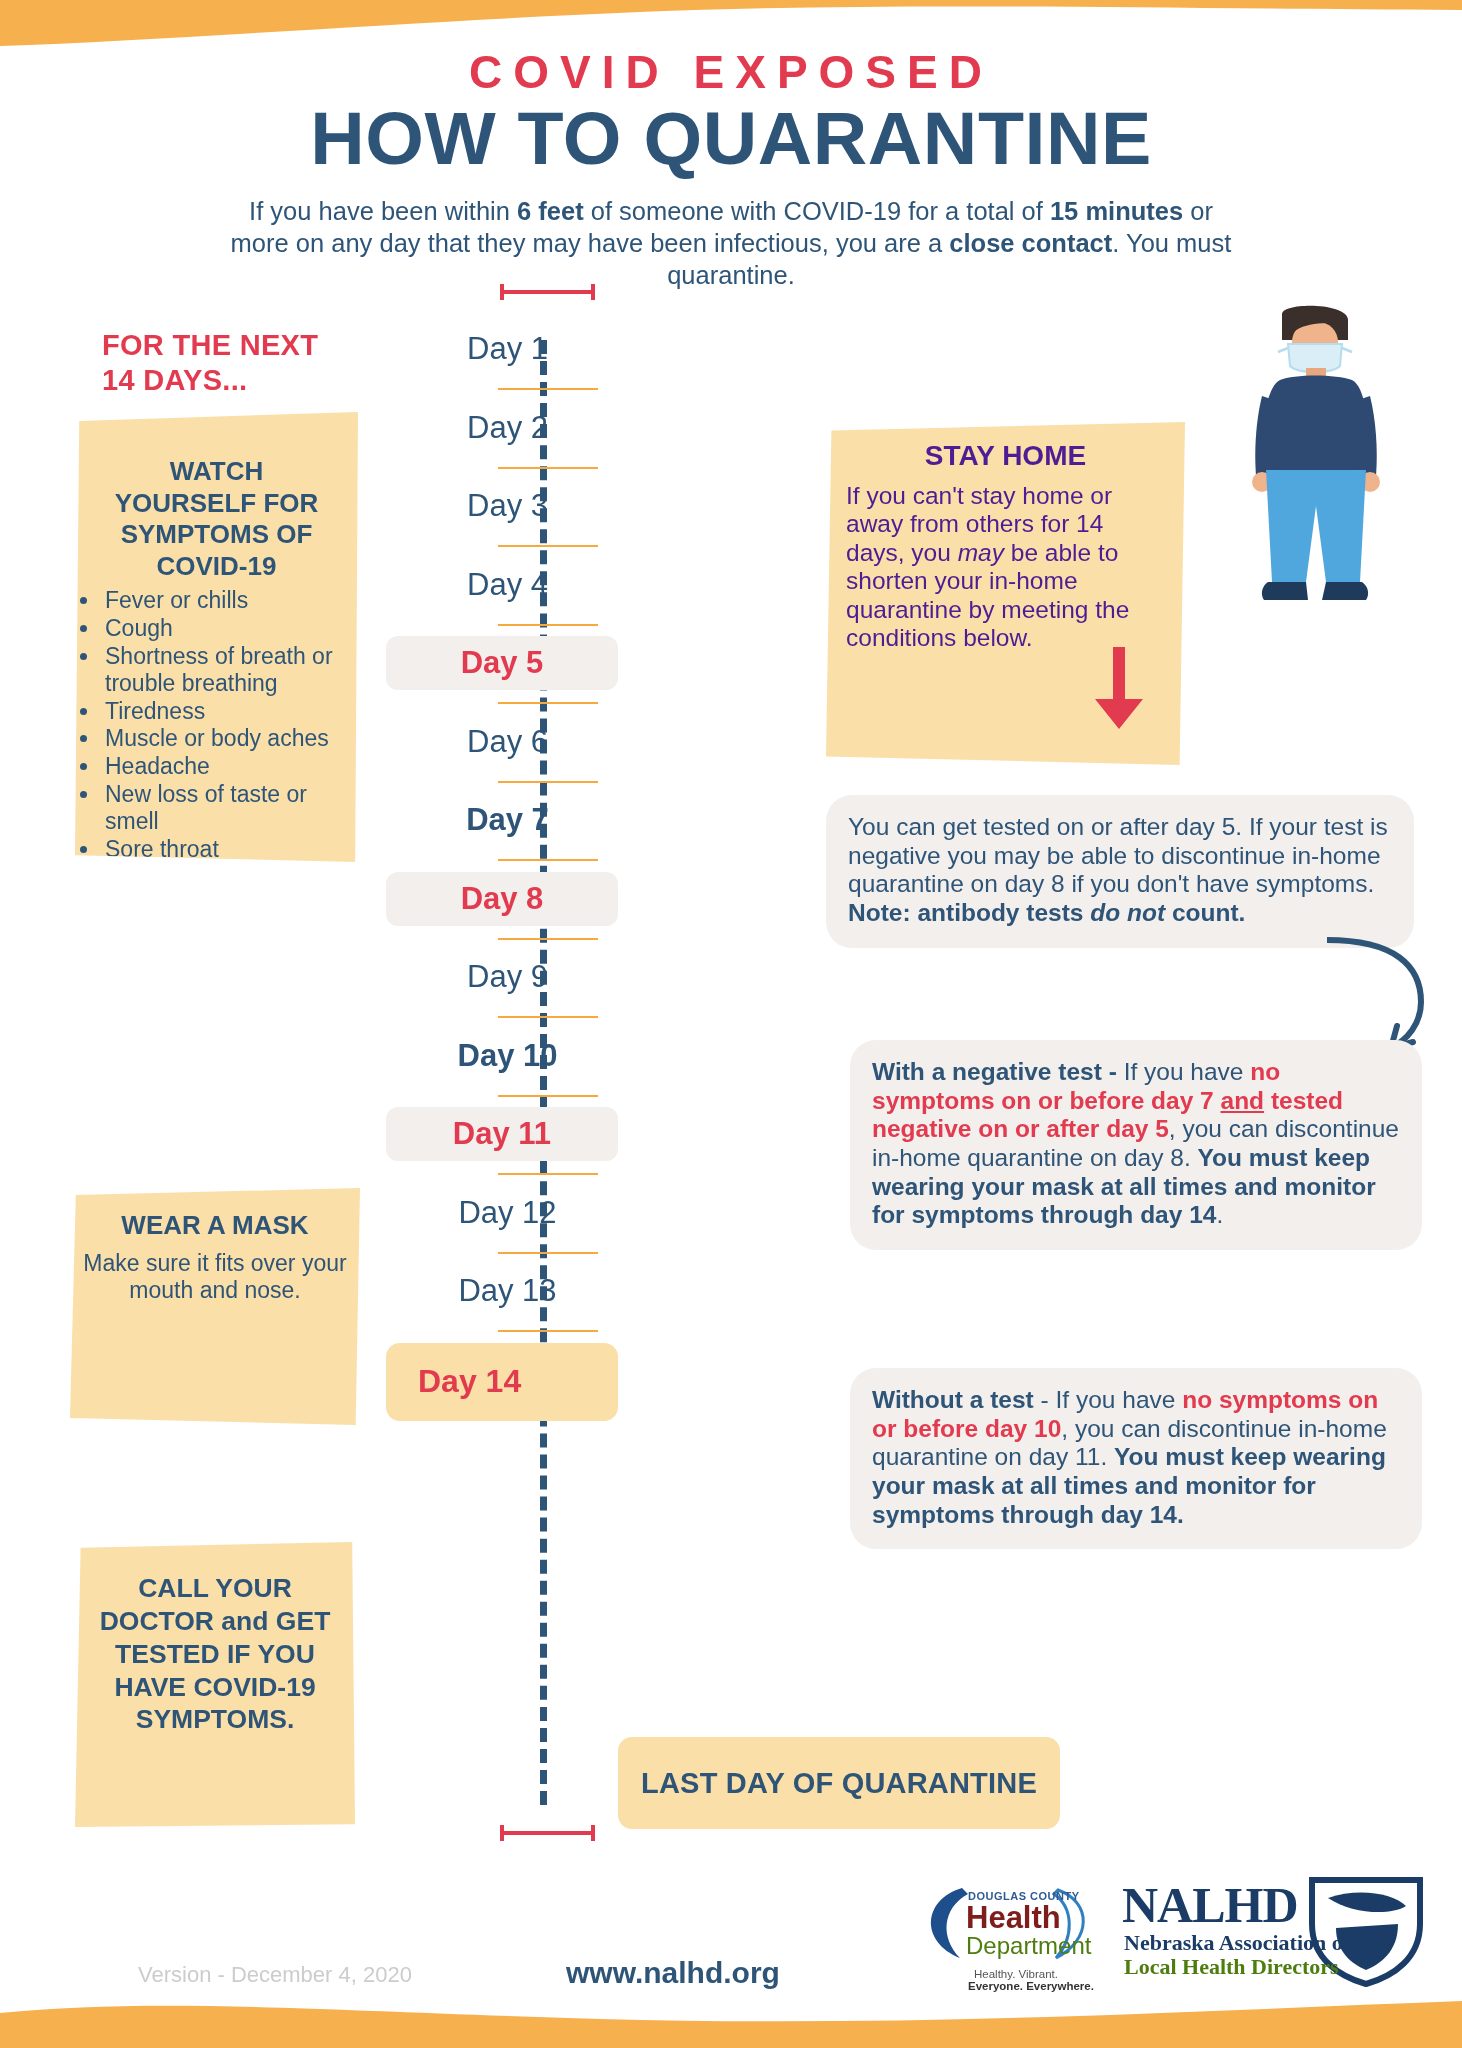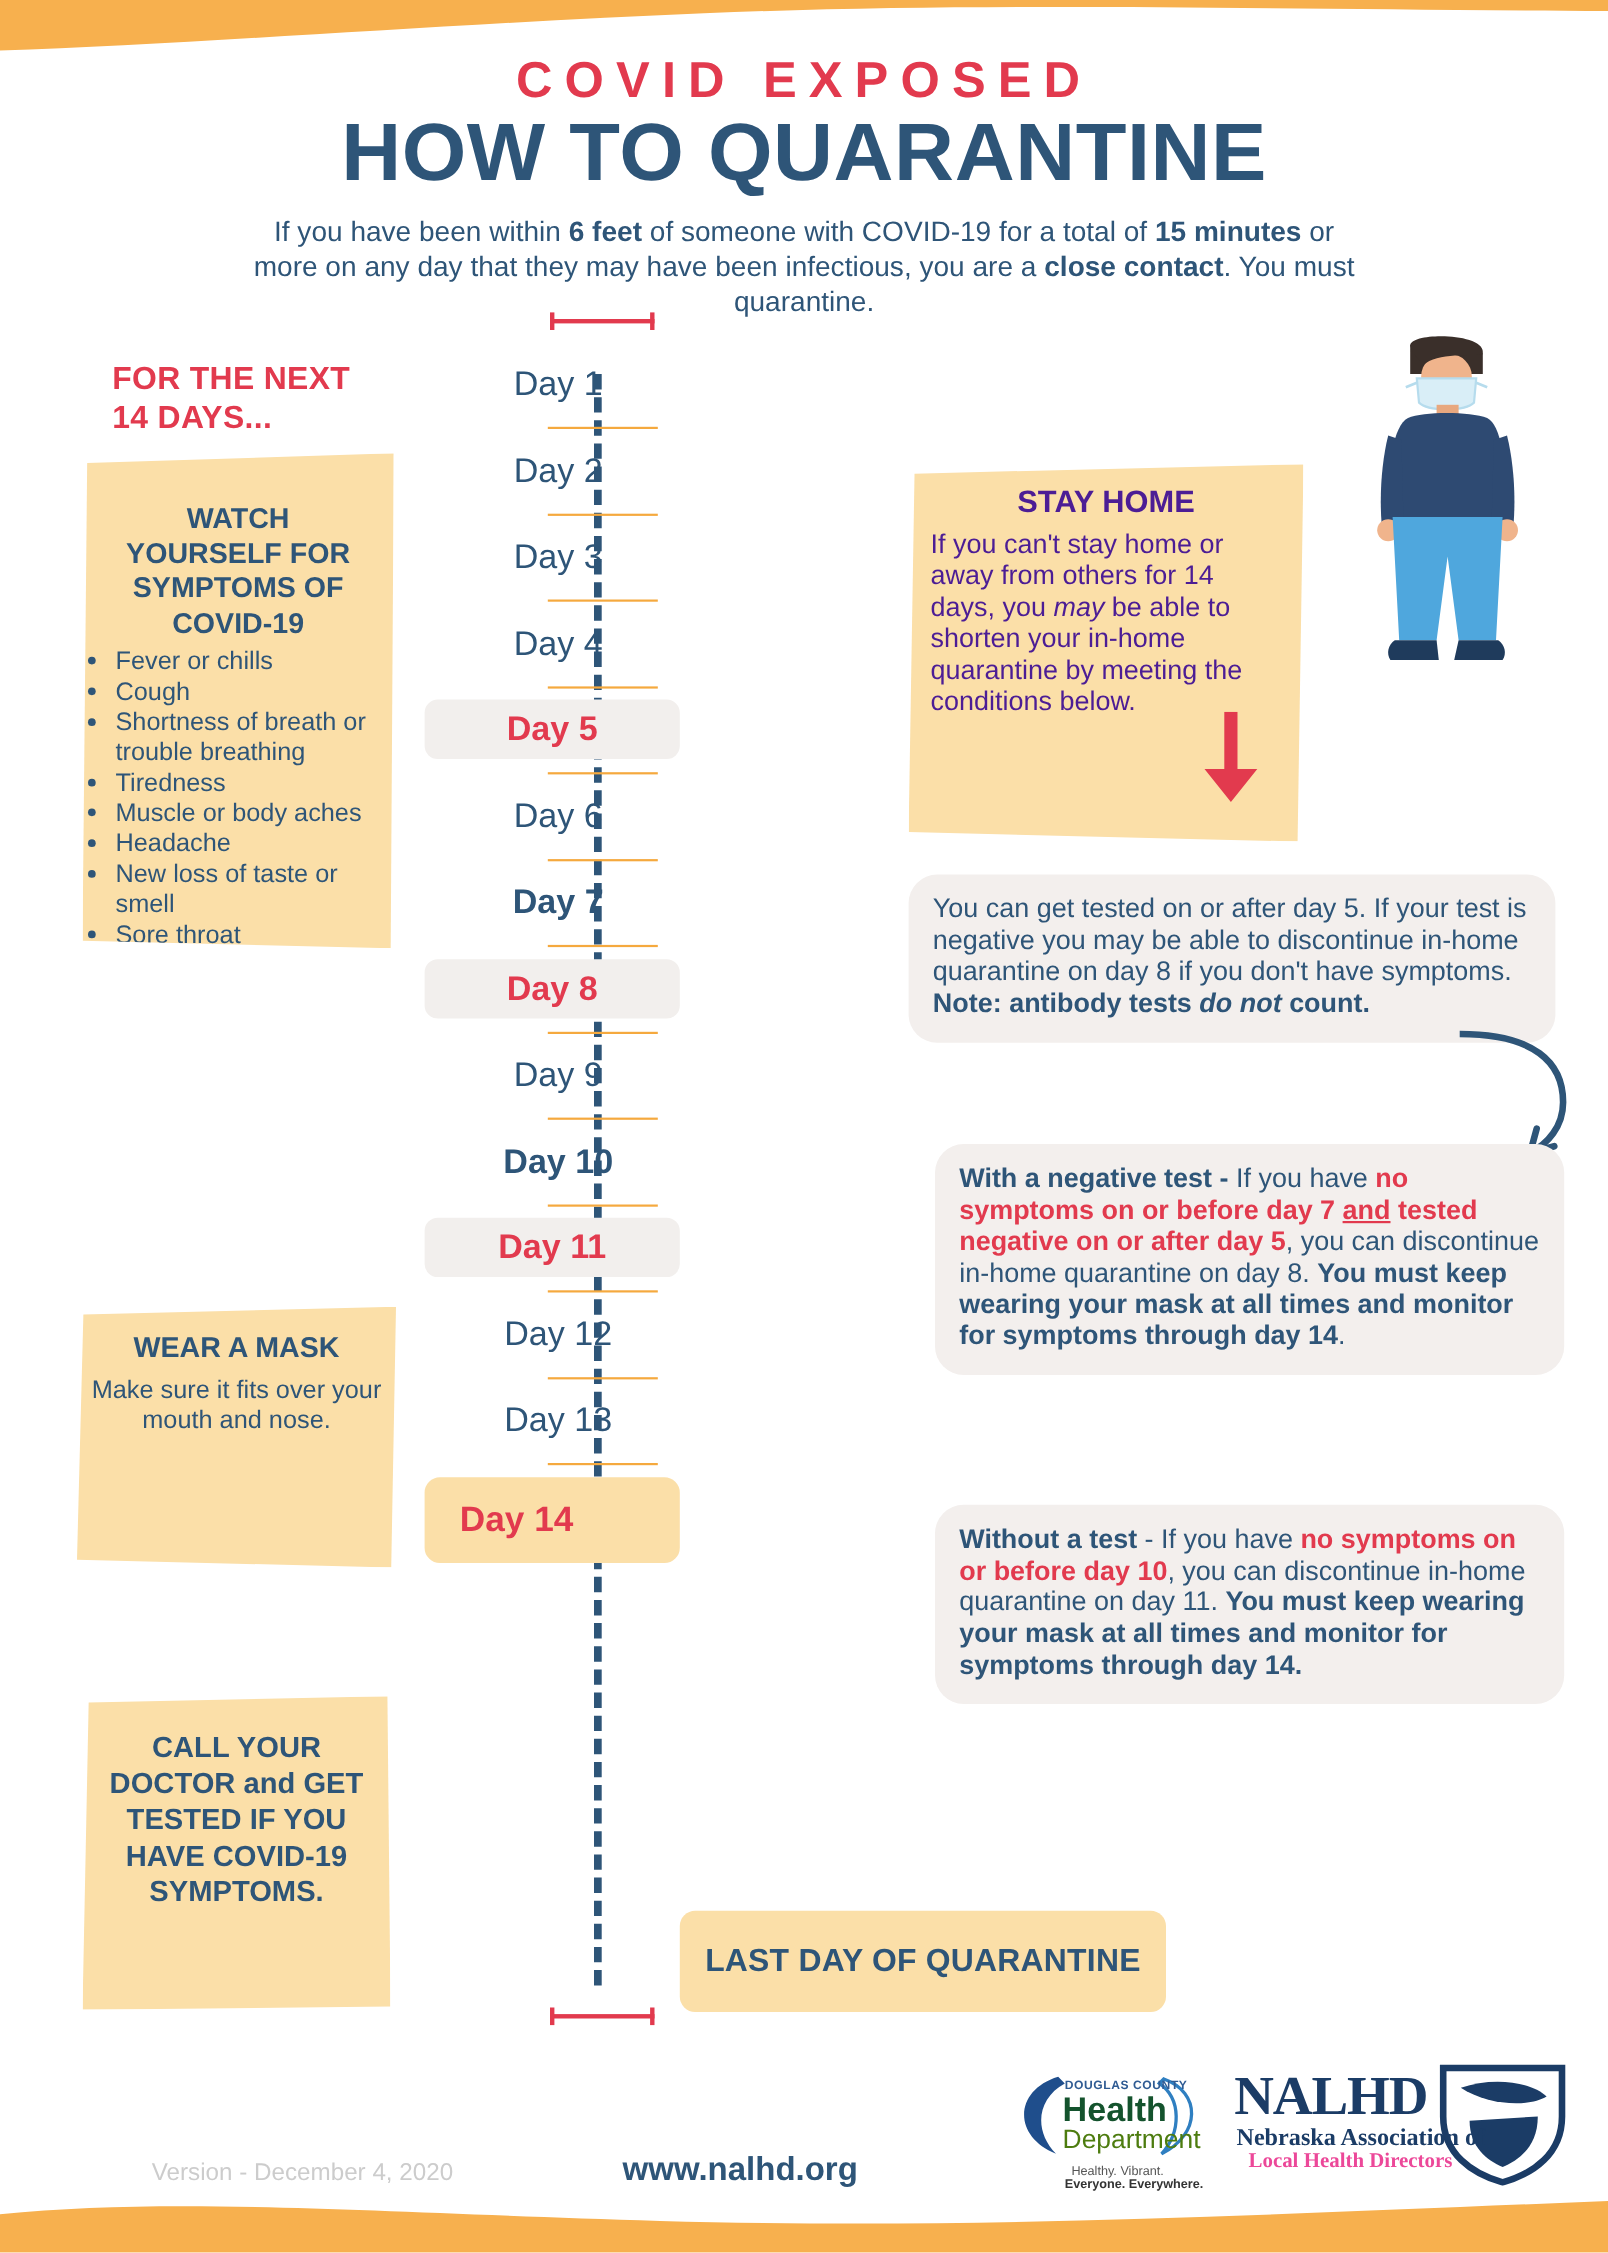--- a/index.html
+++ b/index.html
@@ -136,28 +136,28 @@
   .version {
     position: absolute; left: 138px; top: 1962px;
     color: #cccccc; font-size: 22px;
   }
   .weburl {
     position: absolute; left: 566px; top: 1956px;
     color: #2e5578; font-weight: bold; font-size: 30px;
   }
   .logo-dchd { position: absolute; left: 916px; top: 1876px; width: 190px; height: 120px; }
   .logo-dchd .l1 { position:absolute; left:52px; top:14px; font-size: 11px; font-weight:bold; color:#2f5b93; letter-spacing:0.5px; }
-  .logo-dchd .l2 { position:absolute; left:50px; top:24px; font-size: 31px; font-weight:bold; color:#14532d; }
+  .logo-dchd .l2 { position:absolute; left:50px; top:24px; font-size: 31px; font-weight:bold; color:#7f1d1d; }
   .logo-dchd .l3 { position:absolute; left:50px; top:56px; font-size: 24px; color:#4d7c0f; }
   .logo-dchd .tag1 { position:absolute; left:58px; top:92px; font-size:11.5px; color:#555; }
   .logo-dchd .tag2 { position:absolute; left:52px; top:104px; font-size:11.5px; color:#333; font-weight:bold; }
   .logo-nalhd { position: absolute; left: 1122px; top: 1872px; width: 300px; height: 120px; }
   .logo-nalhd .n1 { position:absolute; left:0; top:4px; font-size: 50px; font-weight:bold; color:#1b3c66; letter-spacing:-1px; font-family:"Liberation Serif", serif; }
   .logo-nalhd .n2 { position:absolute; left:2px; top:58px; font-size: 22px; font-weight:bold; color:#1b3c66; font-family:"Liberation Serif", serif; }
-  .logo-nalhd .n3 { position:absolute; left:13px; top:82px; font-size: 19px; font-weight:bold; color:#ec4899; font-family:"Liberation Serif", serif; }
+  .logo-nalhd .n3 { position:absolute; left:2px; top:82px; font-size: 22px; font-weight:bold; color:#4d7c0f; font-family:"Liberation Serif", serif; }
   .logo-nalhd .nsh { position:absolute; right:-4px; top:0px; width:120px; height:115px; }
 </style>
 </head>
 <body>
 
 <div class="page">
 
   <svg class="wave-top" viewBox="0 0 1462 50" preserveAspectRatio="none">
     <path d="M0,0 L1462,0 L1462,10 C1100,8 900,2 640,12 C400,22 180,40 0,46 Z" fill="#f7b04e"></path>
   </svg>

